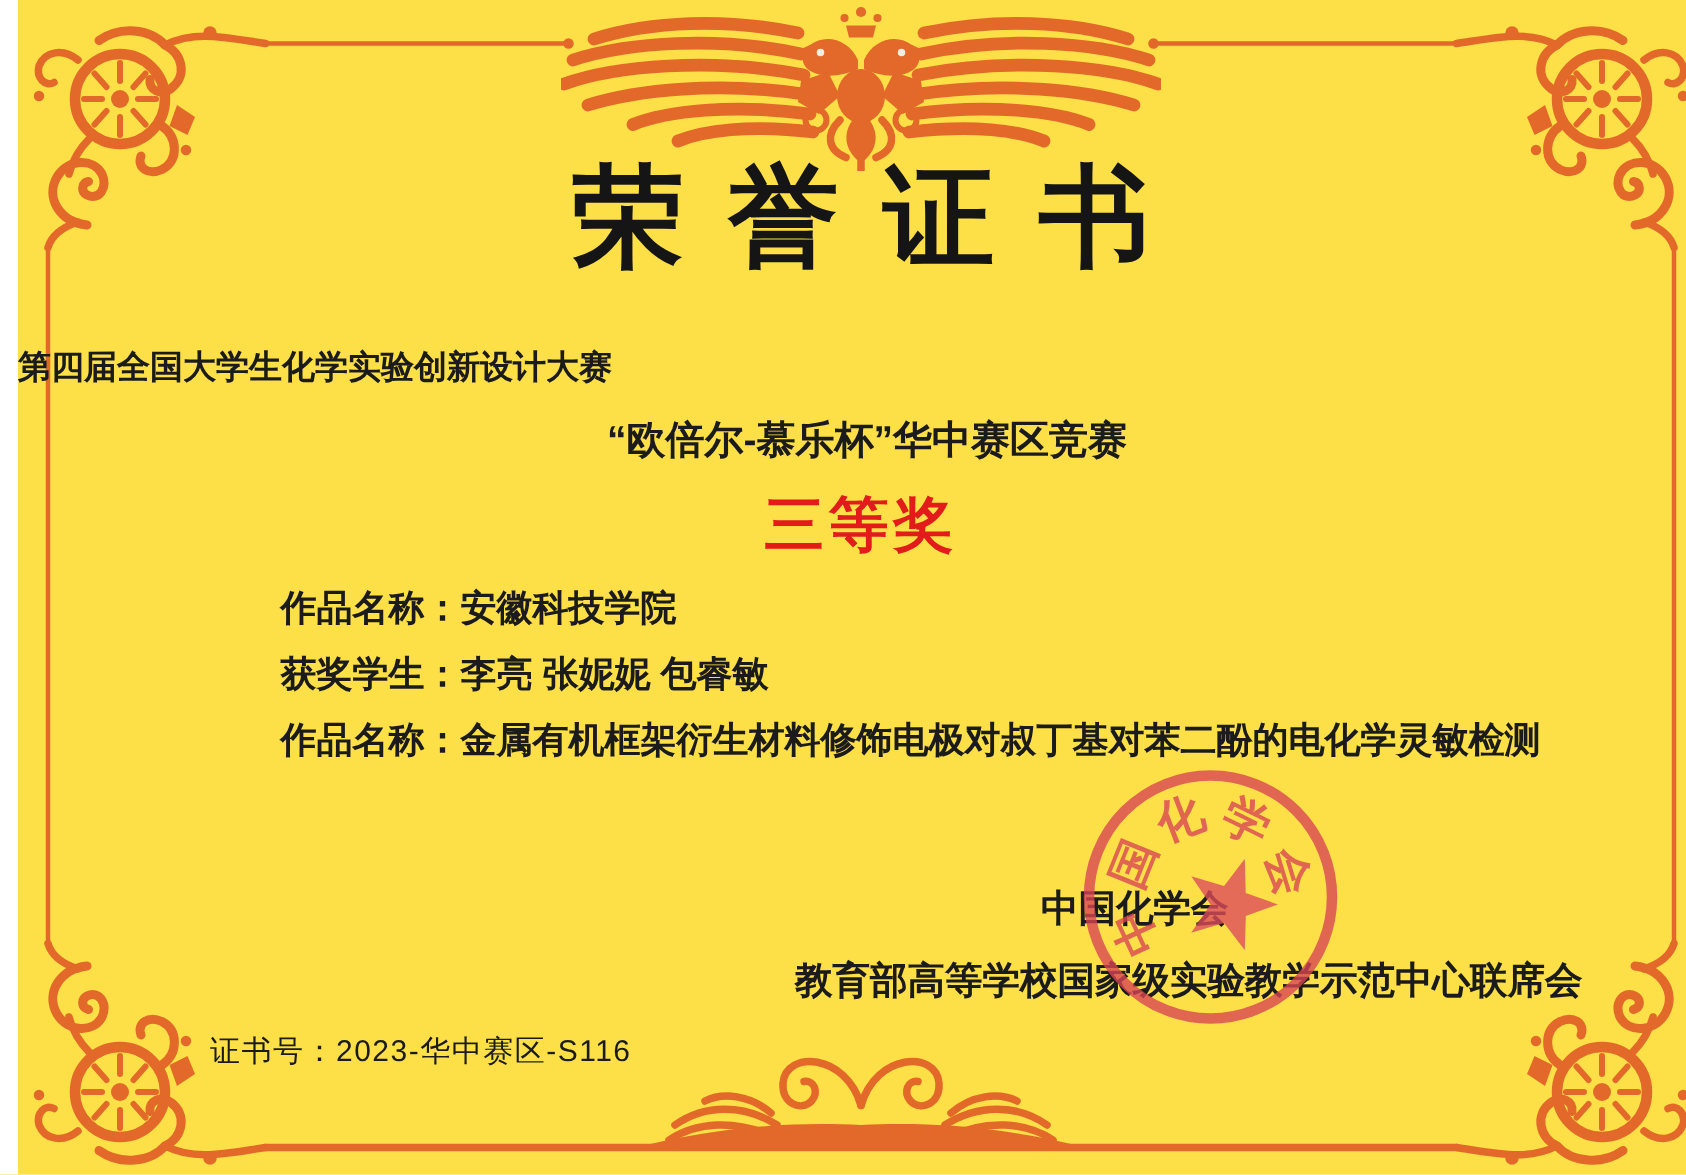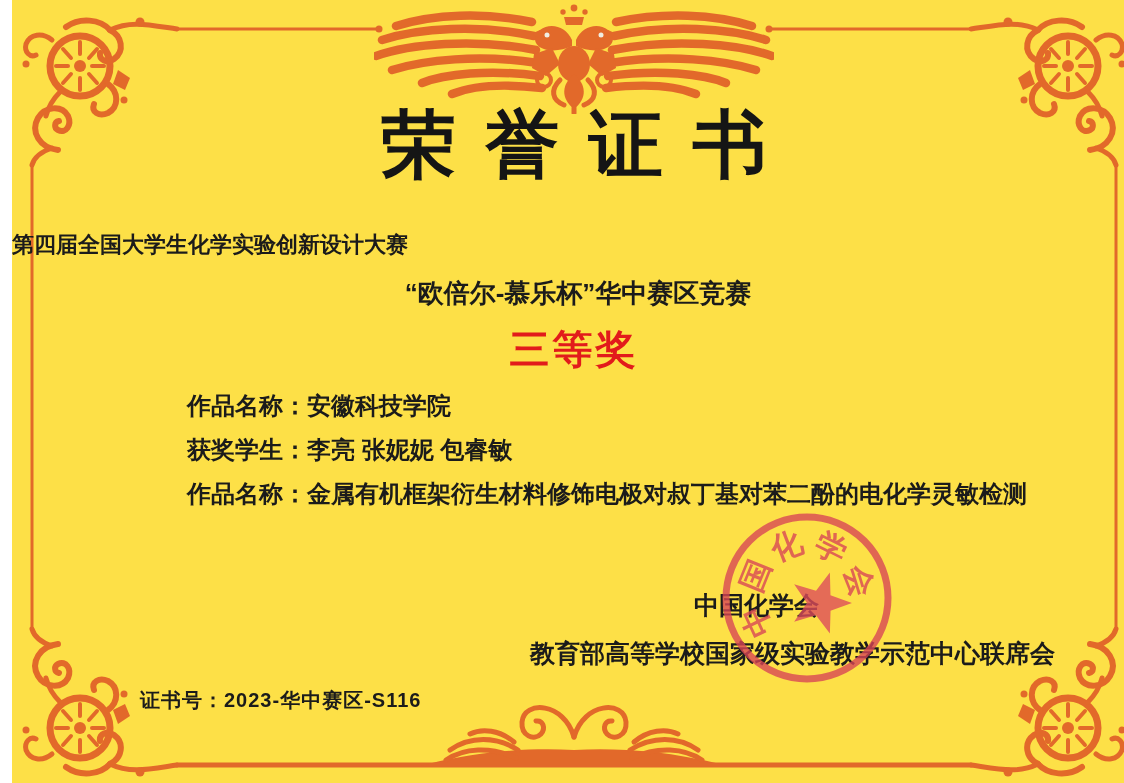--- a/index.html
+++ b/index.html
@@ -101,21 +101,21 @@
     left: 830px; top: 675px;
     font-size: 26px;
     font-weight: 400;
     z-index: 1;
   }
 
   .cert-no {
     position: absolute;
     left: 128px; top: 687px;
     font-size: 20px;
-    font-weight: 700;
+    font-weight: 400;
     letter-spacing: 1px;
   }
 
   svg.seal {
     position: absolute;
     left: 703px; top: 506px;
     width: 184px; height: 184px;
     opacity: 0.78;
     z-index: 2;
   }

